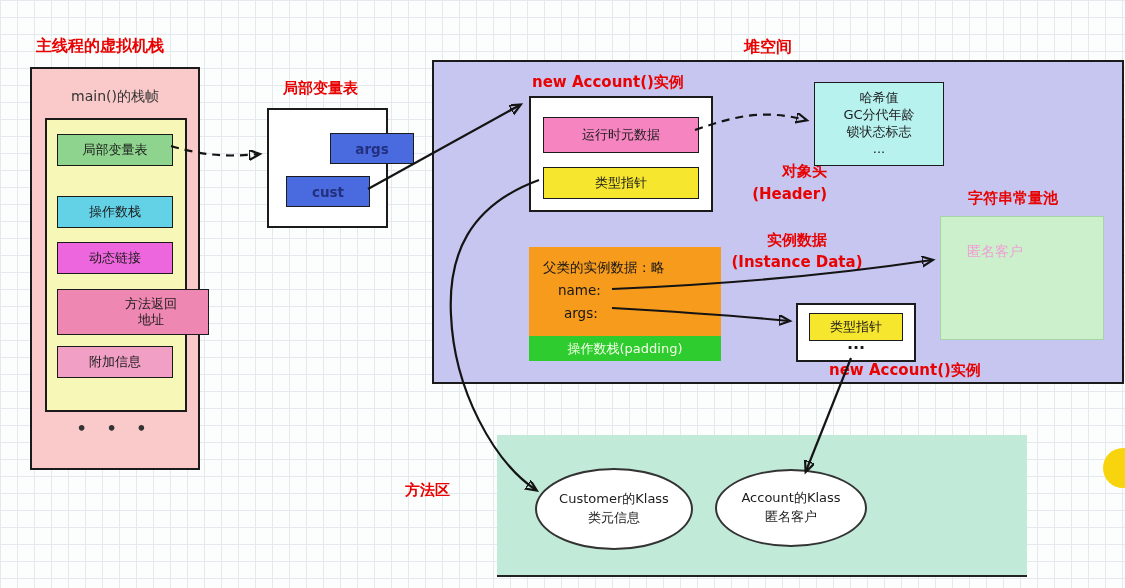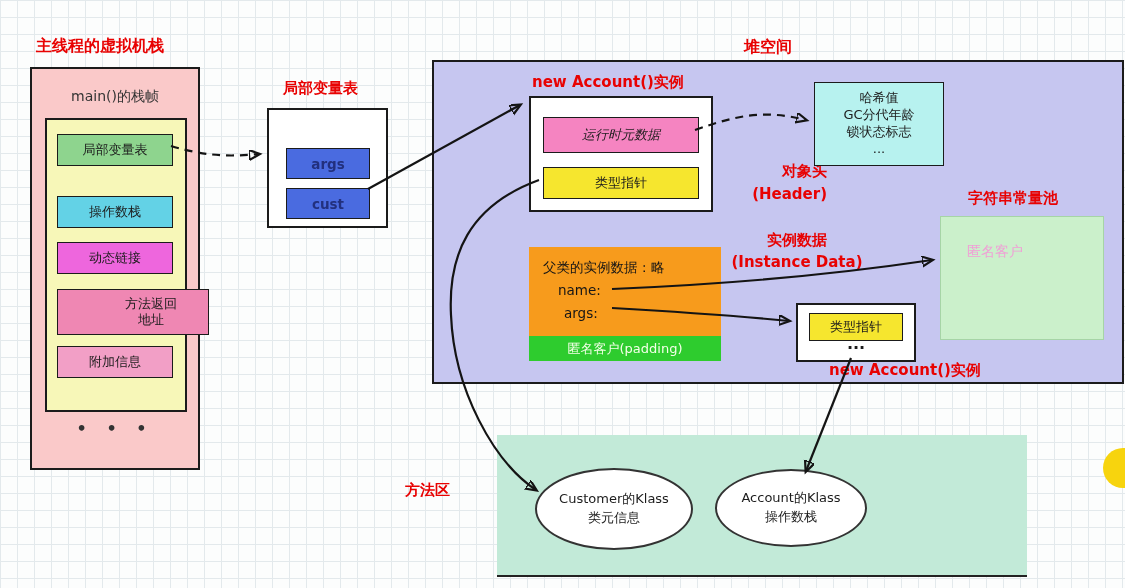--- a/index.html
+++ b/index.html
@@ -26,21 +26,21 @@
   #si1{top:76px;background:#63d2e6;}
   #si2{top:122px;background:#ee66dd;}
   #si3{top:169px;height:44px;background:#ef87b3;padding-left:36px;}
   #si4{top:226px;background:#f29fc6;}
   #stack-dots{left:0;top:350px;width:100%;text-align:center;font-size:16px;font-weight:700;letter-spacing:7px;color:#333;}
 
   
   #lv-title{left:283px;top:79px;font-size:15px;}
   #lv-box{left:267px;top:108px;width:117px;height:116px;background:#ffffff;border:2px solid #1b1b1b;}
   .slot{left:17px;width:82px;height:29px;background:#4a6be0;border:1.5px solid #1b1b1b;color:#22307e;font-size:13.5px;font-weight:600;}
-  #slot-args{top:38px;}
+  #slot-args{top:23px;margin-left:44px;}
   #slot-cust{top:66px;}
 
   
   #heap-title{left:744px;top:37px;font-size:16px;}
   #heap-box{left:432px;top:60px;width:688px;height:320px;background:#c6c6f0;border:2px solid #1b1b1b;}
   #cust-title{left:98px;top:11px;font-size:15px;}
   #cust-box{left:95px;top:34px;width:180px;height:112px;background:#ffffff;border:2px solid #1b1b1b;}
   #meta-box{left:12px;top:19px;width:154px;height:34px;background:#f584c1;border:1.5px solid #1b1b1b;font-size:13px;color:#1c1c1c;}
   #tp-box{left:12px;top:69px;width:154px;height:30px;background:#f6e62e;border:1.5px solid #1b1b1b;font-size:13px;color:#1c1c1c;}
   #inst-box{left:95px;top:157px;width:192px;height:113px;background:#f79b1c;color:#161616;font-size:13.5px;padding:12px 0 0 14px;box-sizing:border-box;margin-top:28px;}
@@ -90,36 +90,36 @@
       <div class="abs stack-item center pre" id="si3" style="background-color: rgb(239, 135, 179);">方法返回
 地址</div>
       <div class="abs stack-item center" id="si4" style="background-color: rgb(242, 159, 198);">附加信息</div>
     </div>
     <div class="abs" id="stack-dots">• • •</div>
   </div>
 
   <div class="abs red" id="lv-title">局部变量表</div>
   <div class="abs" id="lv-box">
     <div class="abs slot center" id="slot-args" style="background-color: rgb(74, 107, 224);">args</div>
-    <div class="abs slot center" id="slot-cust" style="background-color: rgb(74, 107, 224); margin-top: 12px;">cust</div>
+    <div class="abs slot center" id="slot-cust" style="background-color: rgb(74, 107, 224);">cust</div>
   </div>
 
   <div class="abs red" id="heap-title">堆空间</div>
   <div class="abs" id="heap-box" style="background-color: rgb(198, 198, 240);">
     <div class="abs red" id="cust-title">new Account()实例</div>
     <div class="abs" id="cust-box">
-      <div class="abs center" id="meta-box" style="background-color: rgb(245, 132, 193); font-style: italic;">运行时元数据</div>
+      <div class="abs center" id="meta-box" style="background-color: rgb(245, 132, 193);">运行时元数据</div>
       <div class="abs center" id="tp-box" style="background-color: rgb(246, 230, 46);">类型指针</div>
     </div>
     <div class="abs" id="inst-box" style="background-color: rgb(247, 155, 28);">
       <div>父类的实例数据：略</div>
       <div id="field-name">name:</div>
       <div id="field-acct">args:</div>
     </div>
-    <div class="abs center" id="pad-box" style="background-color: rgb(46, 204, 46);">匿名客户(padding)</div>
+    <div class="abs center" id="pad-box" style="background-color: rgb(46, 204, 46);">操作数栈(padding)</div>
     <div class="abs red pre" id="header-label">对象头
 (Header)</div>
     <div class="abs red pre" id="instdata-label">实例数据
 (Instance Data)</div>
     <div class="abs" id="hash-box" style="background-color: rgb(183, 242, 239);">
       <div>哈希值</div>
       <div>GC分代年龄</div>
       <div>锁状态标志</div>
       <div>...</div>
     </div>
@@ -132,21 +132,21 @@
       <div class="abs" id="acct-dots">...</div>
     </div>
     <div class="abs red" id="acct-title">new Account()实例</div>
   </div>
 
   <div class="abs red" id="ma-title">方法区</div>
   <div class="abs" id="ma-box" style="background-color: rgb(194, 234, 216);"></div>
   <div class="abs klass center pre" id="klass-c">Customer的Klass
 类元信息</div>
   <div class="abs klass center pre" id="klass-a">Account的Klass
-操作数栈</div>
+匿名客户</div>
 
   <div class="abs" id="cursor-dot" style="background-color: rgb(247, 212, 14);"></div>
 
   <svg id="arrows" width="1125" height="588" viewBox="0 0 1125 588">
     <defs>
       <marker id="ah" markerUnits="userSpaceOnUse" markerWidth="14" markerHeight="12" refX="10" refY="5" orient="auto">
         <path d="M0,0 L11,5 L0,10 Z" fill="#141414"></path>
       </marker>
     </defs>
     <path class="dash" d="M171,146 C205,156 228,157 259,154"></path>

